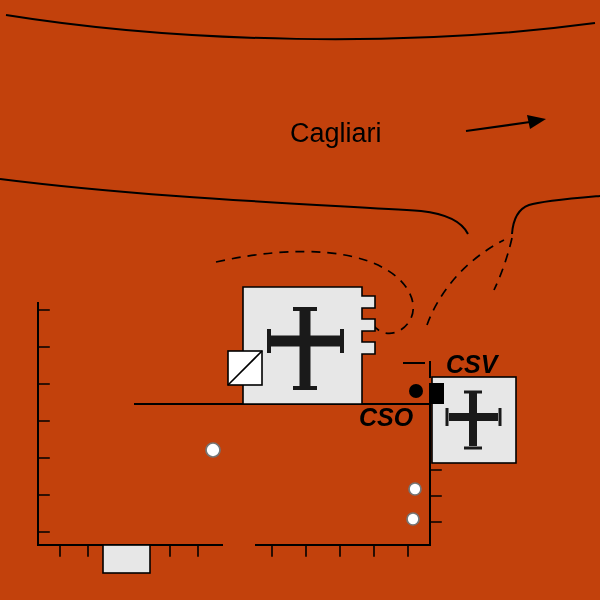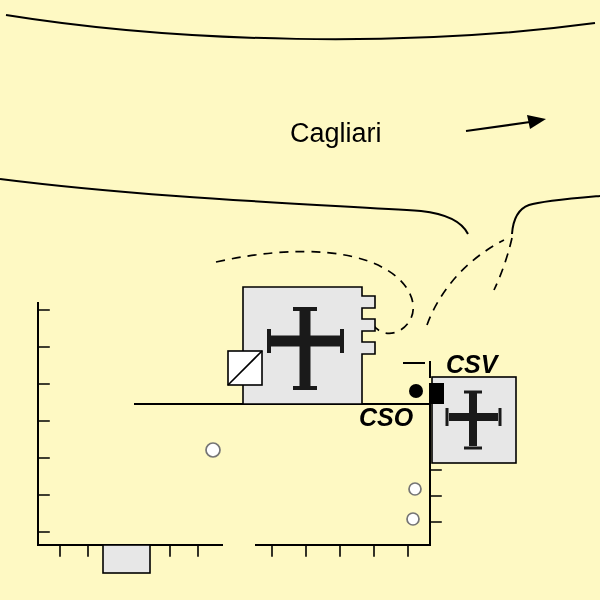--- a/index.html
+++ b/index.html
@@ -4,21 +4,21 @@
 <style>
   html, body {
     margin: 0;
     padding: 0;
     background: #ffffff;
   }
   .canvas {
     position: relative;
     width: 600px;
     height: 600px;
-    background: #fef9c3;
+    background: #c2410c;
     overflow: hidden;
     font-family: "Liberation Sans", sans-serif;
   }
   svg { display: block; }
   svg text {
     font-family: "Liberation Sans", sans-serif;
     fill: #000000;
   }
   .city-label { font-size: 27px; font-weight: 400; }
   .site-label { font-size: 25px; font-weight: 700; font-style: italic; }

